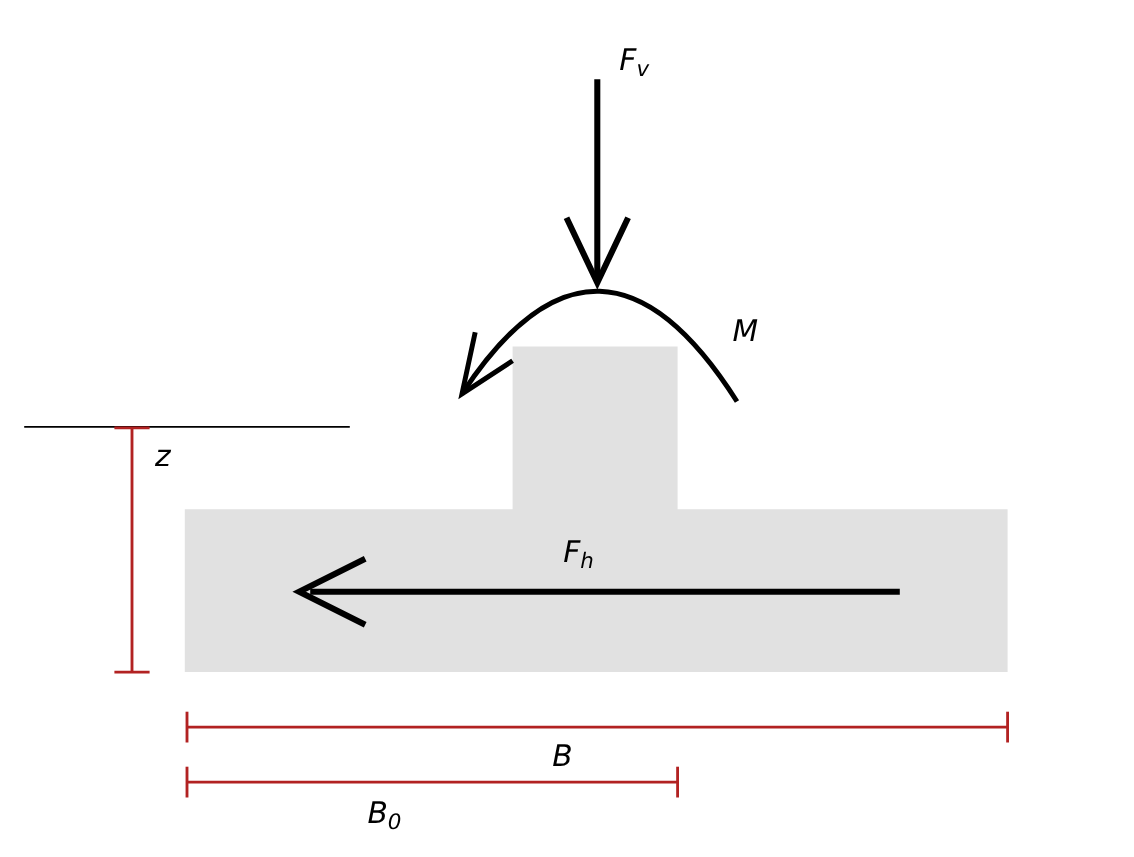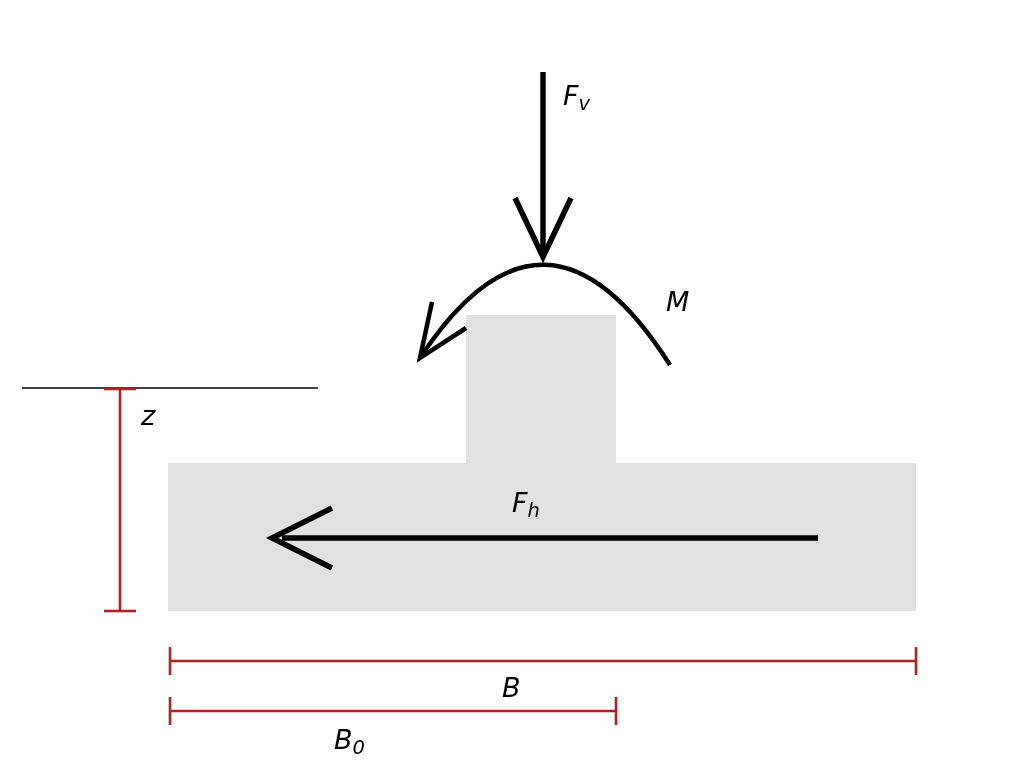--- a/index.html
+++ b/index.html
@@ -78,21 +78,21 @@
       </g>
 
       <g>
         <line x1="170" y1="711" x2="616" y2="711"></line>
         <line x1="170" y1="697" x2="170" y2="725"></line>
         <line x1="616" y1="697" x2="616" y2="725"></line>
       </g>
     </g>
   </svg>
 
-  <div class="label" style="left:563px; top:42px;margin-top:40px;">
+  <div class="label" style="left:563px; top:42px;">
     <span>F</span><span class="sub">v</span>
   </div>
 
   <div class="label" style="left:666px; top:288px;">M</div>
 
   <div class="label" style="left:512px; top:489px;">
     <span>F</span><span class="sub">h</span>
   </div>
 
   <div class="label" style="left:141px; top:402px;">z</div>

